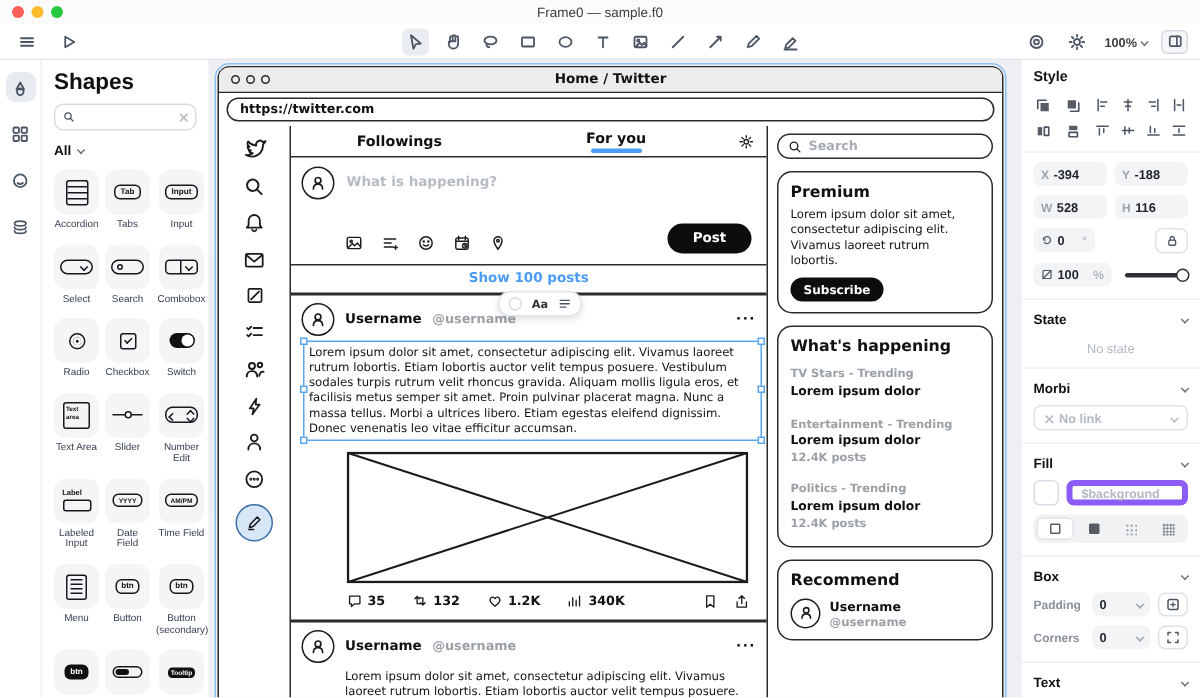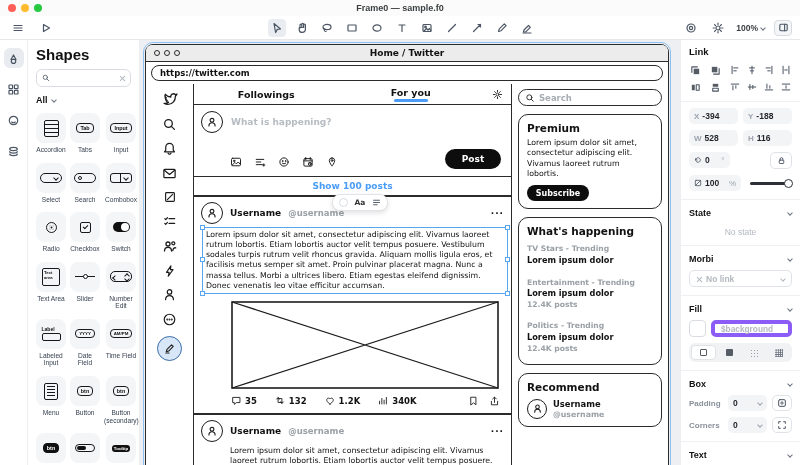--- a/index.html
+++ b/index.html
@@ -5,21 +5,21 @@
   *{margin:0;padding:0;box-sizing:border-box}
   html,body{width:800px;height:465px;overflow:hidden;background:#fff;
     font-family:"Liberation Sans","DejaVu Sans",sans-serif;color:#1f2329;}
   .app{position:relative;width:800px;height:465px;background:#fff;}
 
   
   .titlebar{height:16px;display:flex;align-items:center;background:#fbfbfb;position:relative;}
   .lights{display:flex;gap:5px;margin-left:8px;}
   .light{width:8px;height:8px;border-radius:50%;}
   .l-red{background:#ff5f57}.l-yellow{background:#febc2e}.l-green{background:#28c840}
-  .win-title{position:absolute;left:0;right:0;text-align:center;font-size:9px;font-weight:700;color:#3c4043;}
+  .win-title{position:absolute;left:0;right:0;text-align:center;font-size:9px;font-weight:400;color:#3c4043;}
 
   
   .toolbar{height:24px;background:#fff;border-bottom:1px solid #e5e7eb;position:relative;display:flex;align-items:center;}
   .tb-left{display:flex;gap:10px;margin-left:9px;}
   .tb-center{position:absolute;left:268px;display:flex;gap:7px;align-items:center;}
   .tb-right{position:absolute;right:8px;display:flex;gap:9px;align-items:center;}
   .tbtn{width:18px;height:18px;display:grid;place-items:center;border-radius:4px;}
   .tbtn.active{background:#e9edf2;}
   .zoomctl{display:flex;align-items:center;gap:3px;font-size:8.5px;color:#3c4043;font-weight:600;}
   .chev{width:4px;height:4px;border-right:1.1px solid #6b7280;border-bottom:1.1px solid #6b7280;transform:rotate(45deg);display:inline-block;}
@@ -763,21 +763,21 @@
                   <span class="rec-handle">@username</span>
                 </span>
               </div>
             </div>
           </div>
         </div>
       </div>
     </div>
 
     <div class="stylep">
-      <div class="st-title">Link</div>
+      <div class="st-title">Style</div>
 
       <div class="iconrows">
         <div class="igrp">
           <span class="ibtn">
               <svg class="ic" width="11" height="11" viewBox="0 0 12 12">
                 <rect x="4" y="4" width="6" height="6" fill="#565c64" stroke="none"></rect>
                 <path d="M2 8V2h6"></path>
               </svg>
             </span>
           <span class="ibtn">

